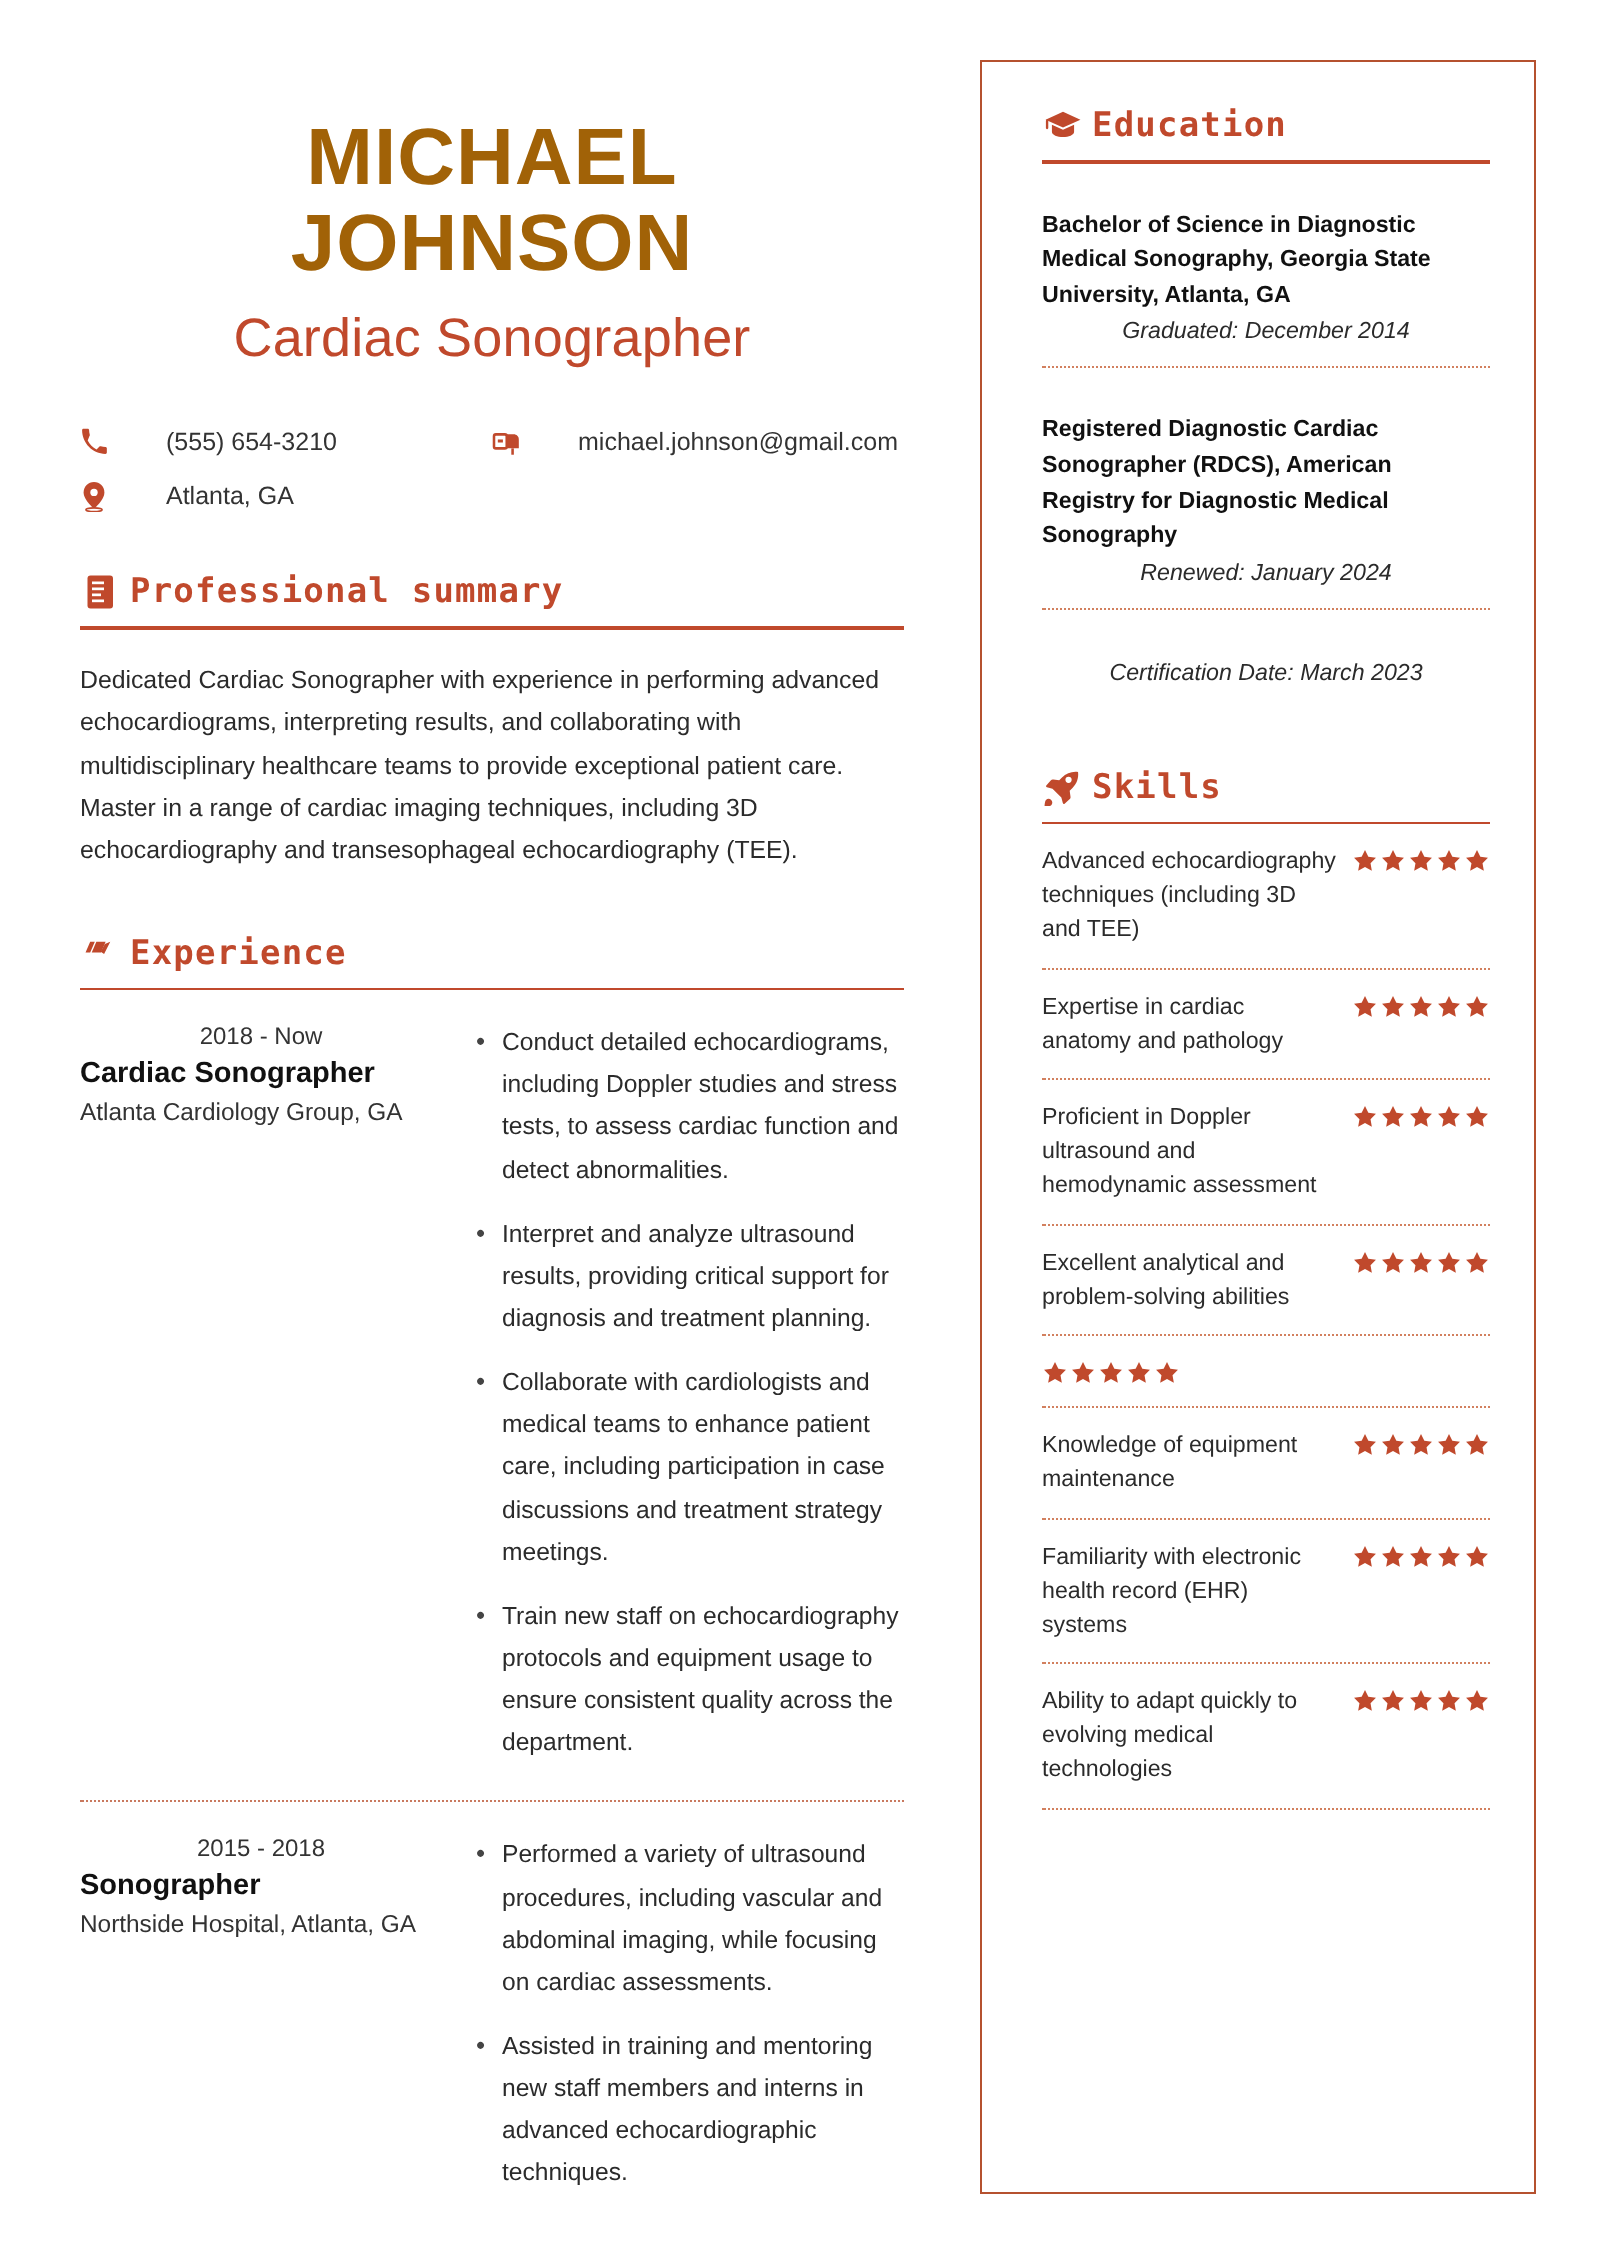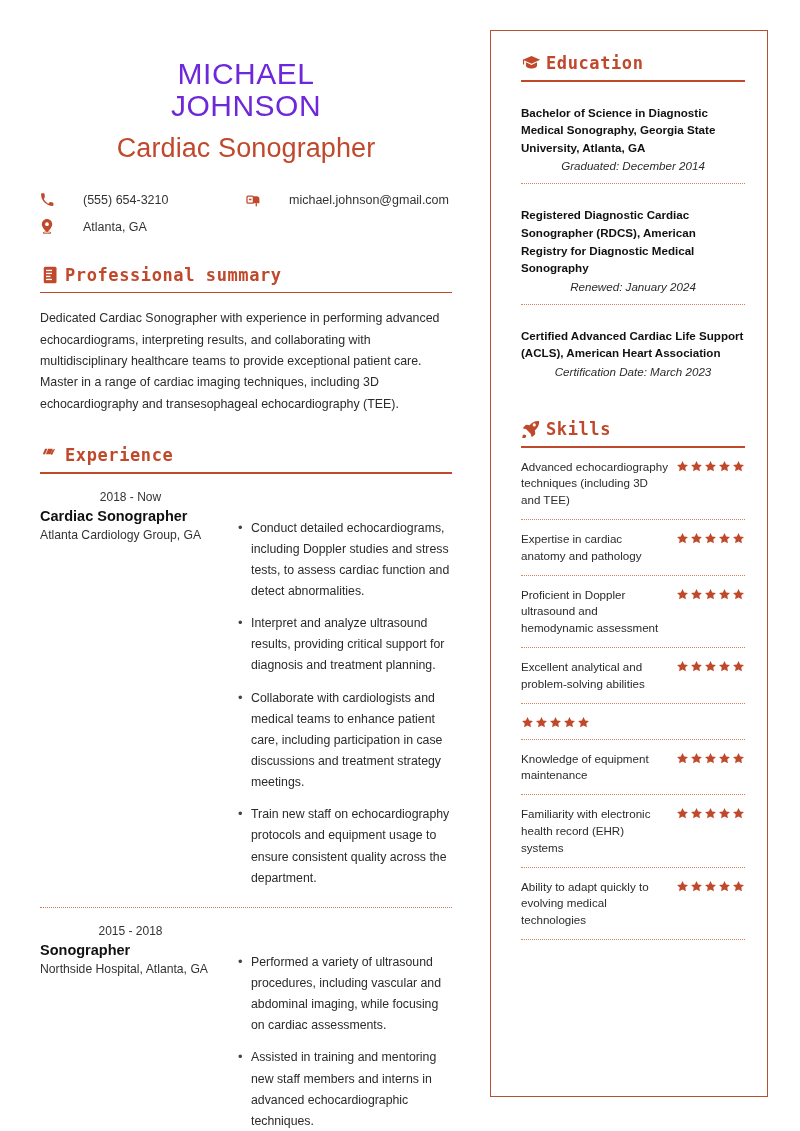--- a/index.html
+++ b/index.html
@@ -28,25 +28,25 @@
     left: 40px;
     top: 30px;
     width: 412px;
   }
 
   .name-block {
     text-align: center;
     padding-top: 28px;
   }
   .name {
-    font-size: 30px;
-    font-weight: normal;
+    font-size: 40px;
+    font-weight: bold;
     letter-spacing: 0.5px;
     line-height: 1.08;
-    color: #6d28d9;
+    color: #a16207;
     margin: 0;
   }
   .job-title {
     font-size: 27px;
     color: #c0492c;
     margin-top: 10px;
     font-weight: normal;
     letter-spacing: 0.1px;
   }
 
@@ -128,21 +128,21 @@
     font-size: 14.5px;
     font-weight: bold;
     color: #111111;
     margin-bottom: 3px;
   }
   .job-company {
     font-size: 12.2px;
     color: #333333;
     line-height: 1.4;
   }
-  .job-right { flex: 1 1 auto; margin-top: 28px; }
+  .job-right { flex: 1 1 auto; }
   .job-right ul {
     margin: 0;
     padding: 0 0 0 16px;
     list-style: none;
   }
   .job-right li {
     position: relative;
     font-size: 12.3px;
     line-height: 1.72;
     color: #2b2b2b;
@@ -344,21 +344,20 @@
         <div class="edu-title">Bachelor of Science in Diagnostic Medical Sonography, Georgia State University, Atlanta, GA</div>
         <div class="edu-date">Graduated: December 2014</div>
       </div>
       <div class="dot-sep"></div>
       <div class="edu-item">
         <div class="edu-title">Registered Diagnostic Cardiac Sonographer (RDCS), American Registry for Diagnostic Medical Sonography</div>
         <div class="edu-date">Renewed: January 2024</div>
       </div>
       <div class="dot-sep"></div>
       <div class="edu-item">
-        <div class="edu-title">Certified Advanced Cardiac Life Support (ACLS), American Heart Association</div>
         <div class="edu-date">Certification Date: March 2023</div>
       </div>
     </div>
 
     <div class="right-section">
       <div class="sec-head">
         <span class="sec-icon">
           <svg width="18" height="18" viewBox="0 0 22 22">
             <path fill="#c0492c" d="M20.8 1.2c-3.6-.5-7.2.8-9.8 3.4L9.3 6.3l-3.6-.5c-.6-.1-1.2.1-1.6.6L1.4 9.4c-.3.4-.1 1 .4 1.1l3.4.9 5.4 5.4.9 3.4c.1.5.7.7 1.1.4l3-2.7c.5-.4.7-1 .6-1.6l-.5-3.6 1.7-1.7c2.6-2.6 3.9-6.2 3.4-9.8zM15 7.9a1.9 1.9 0 1 1 0-3.8 1.9 1.9 0 0 1 0 3.8z"></path>
             <path fill="#c0492c" d="M1.2 18.3c.9-.9 2.3-.9 3.2 0s.9 2.3 0 3.2c-.8.8-4.1 1.1-4.1 1.1s.1-3.5.9-4.3z"></path>

